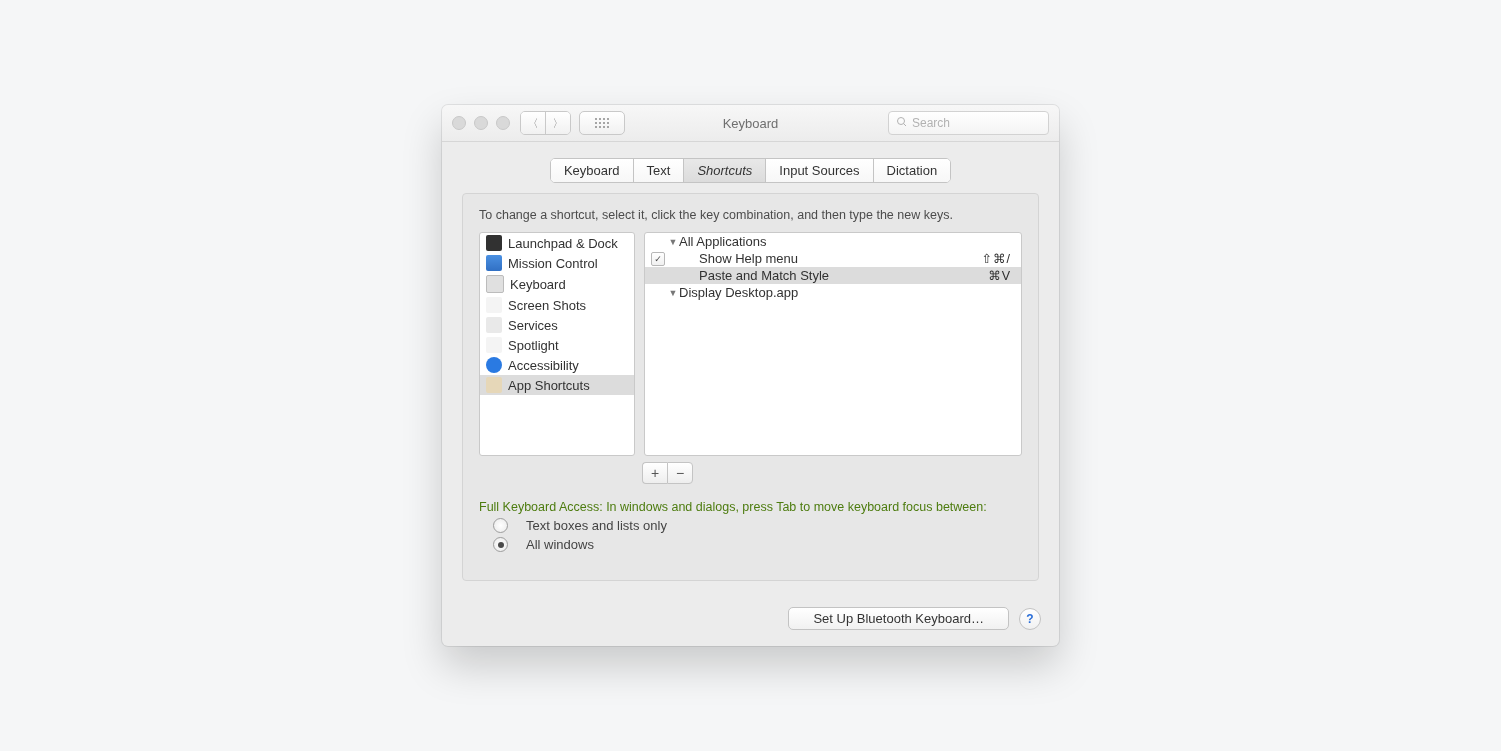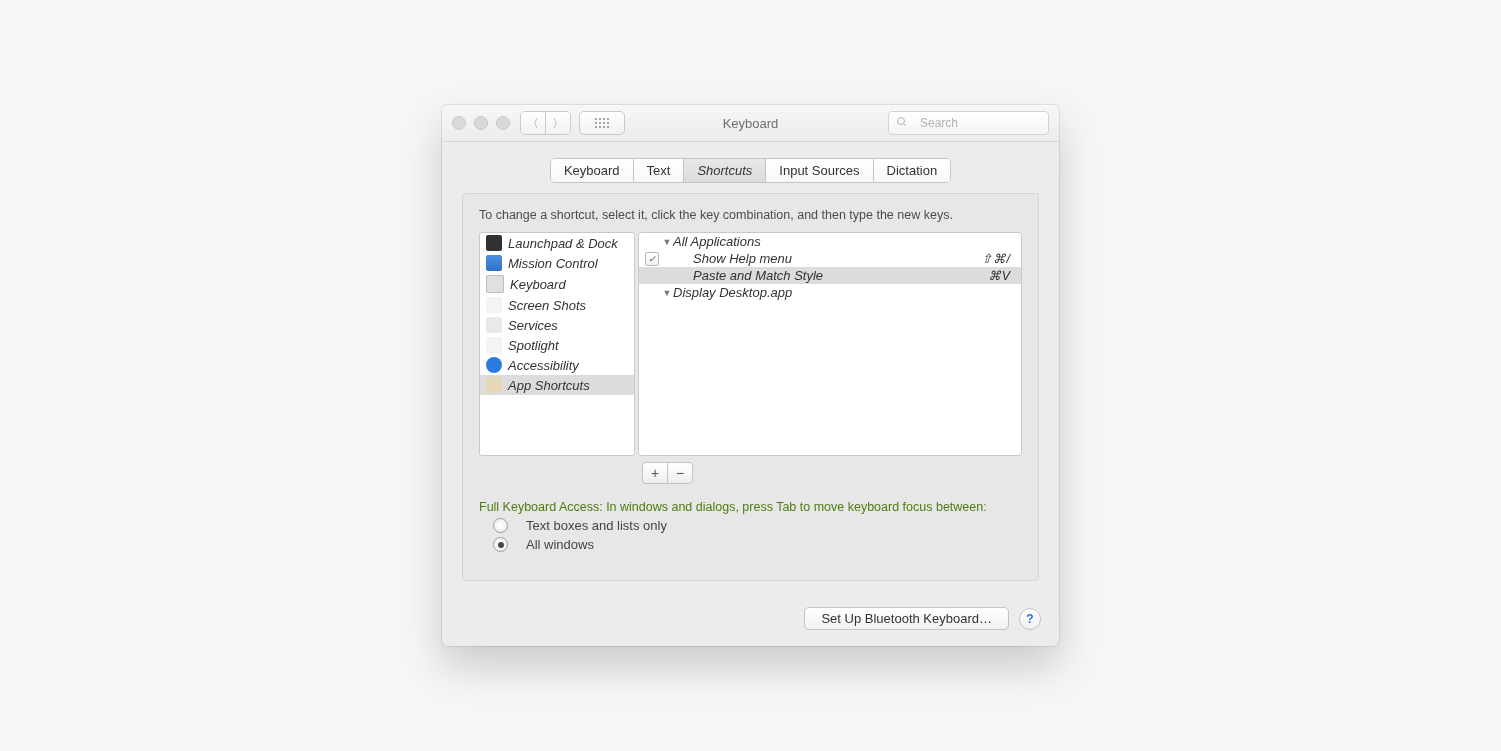--- a/index.html
+++ b/index.html
@@ -33,42 +33,42 @@
   }
   .traffic{display:flex;gap:8px;margin-right:10px;}
   .tl-dot{width:12px;height:12px;border-radius:50%;background:#d9d9d9;border:1px solid #c8c8c8;}
   .nav-btns{display:flex;border:1px solid #c9c9c9;border-radius:5px;overflow:hidden;height:22px;}
   .nav-btn{width:24px;display:flex;align-items:center;justify-content:center;background:linear-gradient(#ffffff,#f1f1f1);font-size:11px;color:#8a8a8a;}
   .nav-btn + .nav-btn{border-left:1px solid #c9c9c9;}
   .grid-btn{margin-left:8px;width:44px;height:22px;border:1px solid #c9c9c9;border-radius:5px;background:linear-gradient(#ffffff,#f1f1f1);display:flex;align-items:center;justify-content:center;}
   .grid-dots{display:grid;grid-template-columns:repeat(4,2px);grid-auto-rows:2px;gap:2px;}
   .grid-dots span{width:2px;height:2px;background:#8a8a8a;border-radius:1px;}
   .win-title{position:absolute;left:0;right:0;text-align:center;font-size:13px;color:#6f6f6f;font-weight:500;pointer-events:none;}
-  .search{margin-left:auto;display:flex;align-items:center;gap:12px;height:22px;min-width:145px;padding:0 7px;border:1px solid #d2d2d2;border-radius:4px;background:linear-gradient(#ffffff,#f4f4f4);color:#b2b2b2;font-size:12px;}
+  .search{margin-left:auto;display:flex;align-items:center;gap:4px;height:22px;min-width:145px;padding:0 7px;border:1px solid #d2d2d2;border-radius:4px;background:linear-gradient(#ffffff,#f4f4f4);color:#b2b2b2;font-size:12px;}
 
   .body{padding:10px 20px 14px;}
 
   
   .tabbar{display:flex;justify-content:center;margin:6px 0 0;}
   .segmented{display:flex;border:1px solid #c4c4c4;border-radius:5px;overflow:hidden;background:#fff;}
   .seg{padding:4px 13px;font-size:13px;color:#333;border-left:1px solid #c4c4c4;background:linear-gradient(#ffffff,#f7f7f7);}
   .seg:first-child{border-left:none;}
   .seg.sel{background:linear-gradient(#e8e8e8,#dcdcdc);font-style:italic;}
 
   
   .panel{
     margin-top:10px;
     border:1px solid #d4d4d4;
     border-radius:4px;
     background:#e7e7e7;
     padding:14px 16px 28px;
   }
   .instr{font-size:12.5px;color:#4c4c4c;margin-bottom:10px;}
 
-  .lists{display:flex;gap:3px;font-style:italic;}
+  .lists{display:flex;gap:9px;}
   .list{background:#fff;border:1px solid #c9c9c9;border-radius:3px;height:222px;overflow:hidden;}
   .cat-list{width:154px;}
   .sc-list{flex:1;position:relative;}
 
   .cat-row{display:flex;align-items:center;gap:6px;padding:2px 6px;font-size:13px;color:#323232;}
   .cat-row.sel{background:#dcdcdc;}
   .ic{width:16px;height:16px;flex:none;border-radius:2px;display:flex;align-items:center;justify-content:center;font-size:10px;}
   .sc-row{display:flex;align-items:center;padding:1px 6px 1px 4px;font-size:13px;color:#323232;}
   .sc-row.sel{background:#dcdcdc;}
   .sc-check{width:18px;display:flex;justify-content:center;}
@@ -85,21 +85,21 @@
   .pm-btn:last-child{border-radius:0 4px 4px 0;}
 
   .fka{margin-top:16px;font-size:12.5px;color:#4d7c0f;}
   .radio-row{display:flex;align-items:center;gap:18px;margin:4px 0 0 14px;font-size:13px;color:#444;}
   .radio{width:13px;height:13px;border:1px solid #9d9d9d;border-radius:50%;background:radial-gradient(#ffffff,#e9e9e9);display:flex;align-items:center;justify-content:center;}
   .radio.sel::after{content:"";width:6px;height:6px;background:#4a4a4a;border-radius:50%;}
   .hint{margin-top:6px;font-size:11px;color:#676767;}
 
   
   .footer{display:flex;justify-content:flex-end;align-items:center;gap:10px;padding:12px 18px 16px;}
-  .push-btn{padding:3px 16px;font-size:13px;color:#333;border:1px solid #c3c3c3;border-radius:5px;background:linear-gradient(#ffffff,#f1f1f1);}
+  .push-btn{padding:3px 24px;font-size:13px;color:#333;border:1px solid #c3c3c3;border-radius:5px;background:linear-gradient(#ffffff,#f1f1f1);}
   .help{width:20px;height:20px;border:1px solid #c3c3c3;border-radius:50%;background:linear-gradient(#ffffff,#f1f1f1);display:flex;align-items:center;justify-content:center;color:#2a6ed8;font-weight:700;font-size:12px;}
 
   
   .ic-launchpad{background:#313131;color:#fff;}
   .ic-mc{background:linear-gradient(#4a90e2,#3170c4);color:#fff;}
   .ic-kbd{background:#e0e0e0;border:1px solid #bcbcbc;}
   .ic-ss{background:#f4f4f4;}
   .ic-serv{background:#e9e9e9;}
   .ic-spot{background:#f4f4f4;}
   .ic-acc{background:#2a7ae2;color:#fff;border-radius:50%;font-size:9px;}

